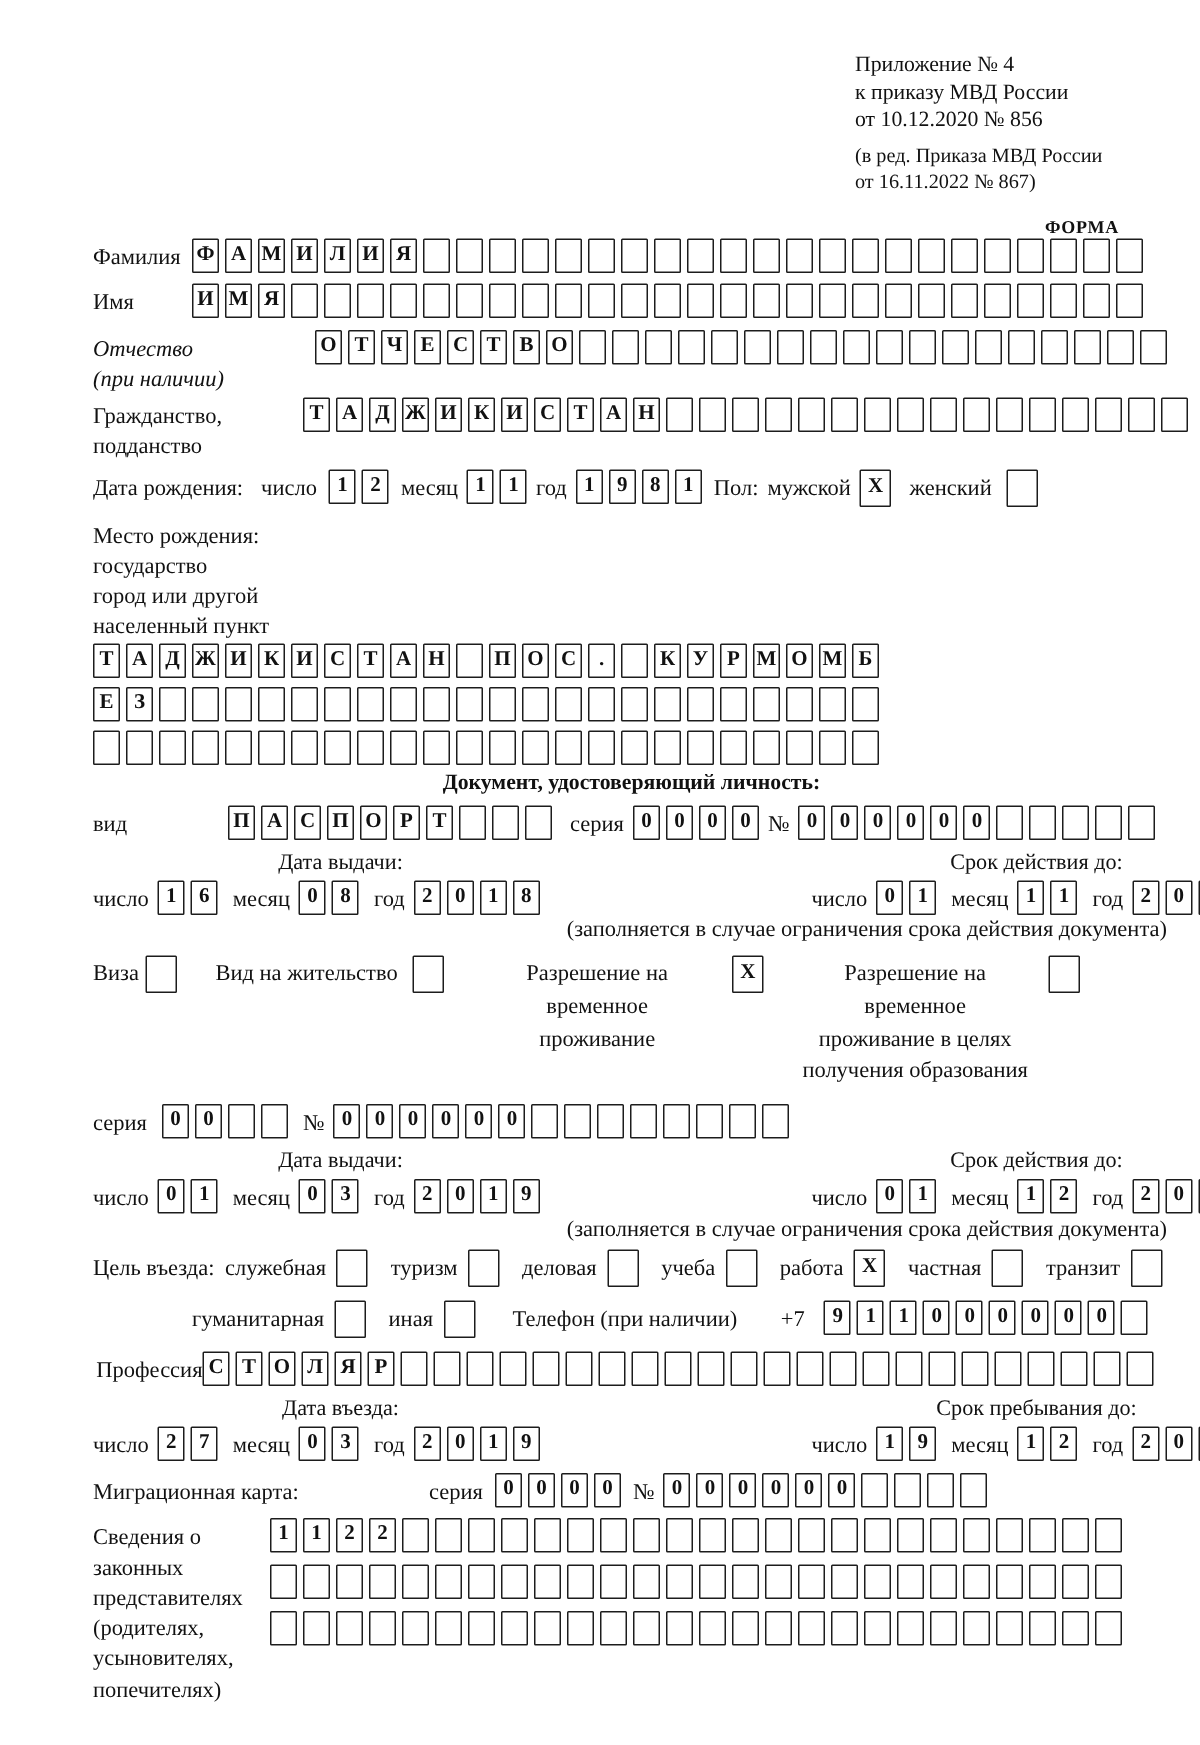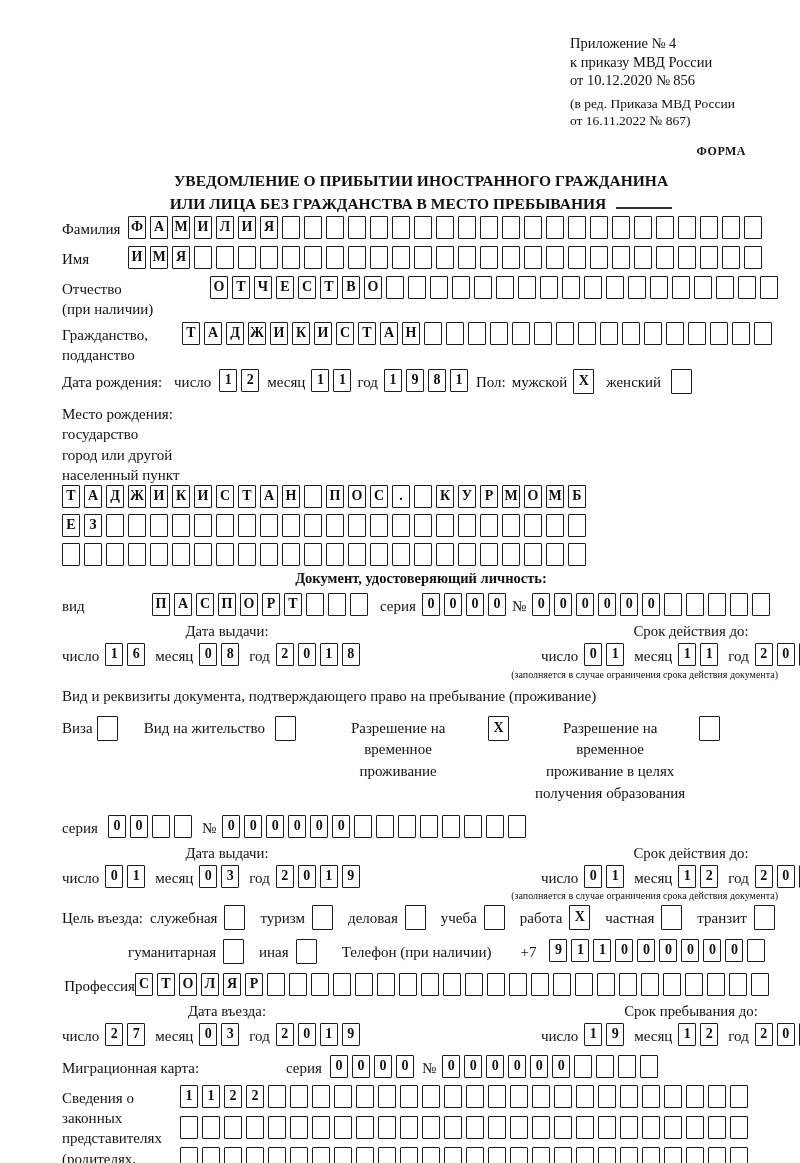--- a/index.html
+++ b/index.html
@@ -19,37 +19,37 @@
   .sec{font-weight:bold;font-size:14.8px;margin-top:20px;margin-bottom:14px;}
 
   
   .frow{display:flex;align-items:flex-start;margin-bottom:7px;}
   .lbl{white-space:pre-line;line-height:1.35;flex:none;padding-top:3px;}
   .cells{display:flex;gap:4px;flex:none;flex-wrap:nowrap;}
   .cell{width:18px;height:23px;box-sizing:border-box;border:1.6px solid #1c1c1c;border-radius:1px;
         text-align:center;font-weight:bold;font-size:14px;line-height:20px;flex:none;}
   .chkgrp .cell{width:21px;height:25px;line-height:22px;border-width:1.8px;}
   .stack{display:flex;flex-direction:column;gap:6px;}
-  .w66{width:66px;} .w148{width:148px;} .w120{width:120px;} .w145{width:145px;} .w73{width:73px;text-align:right;} .w118{width:118px;}
+  .w66{width:66px;} .w148{width:148px;font-style:italic;} .w120{width:120px;} .w145{width:145px;} .w73{width:73px;text-align:right;} .w118{width:118px;}
   .inlbl{flex:none;padding-top:3px;line-height:1.35;}
   .ml6{margin-left:6px;} .ml8{margin-left:8px;} .ml10{margin-left:10px;} .ml12{margin-left:12px;}
 
   .center-b{font-weight:bold;text-align:center;font-size:14.5px;margin:4px 0 6px;}
 
   
   .dpair{display:flex;margin:6px 0 2px;gap:35px;}
   .dleft{width:390px;flex:none;}
   .dright{flex:1;padding-left:54px;box-sizing:border-box;}
   .dhead{text-align:center;font-size:14.8px;margin-bottom:3px;}
   .dleft .dhead{width:330px;}
   .dright .dhead{width:320px;margin-left:-10px;}
   .dline{display:flex;align-items:flex-start;}
   .dline .inlbl{padding-top:3px;margin-right:6px;}
   .dline .cells{margin-right:10px;}
-  .dnote{font-size:10px;text-align:right;padding-right:2px;margin-top:2px;margin-bottom:4px;}
+  .dnote{font-size:15px;text-align:right;padding-right:2px;margin-top:2px;margin-bottom:4px;}
 
   .introline{margin:4px 0 2px;line-height:1.6;}
 
   .optrow{display:flex;align-items:flex-start;margin:8px 0 10px;}
   .opt{display:flex;align-items:flex-start;}
   .opt .olbl{white-space:pre-line;text-align:center;line-height:1.45;padding-top:2px;}
   .opt .cells{margin-left:10px;margin-top:0;}
 
   .purprow{display:flex;align-items:flex-start;margin-bottom:9px;}
   .purprow .inlbl{margin-right:7px;}
@@ -62,24 +62,20 @@
 
   <div class="hdr">
     <div>Приложение № 4</div>
     <div>к приказу МВД России</div>
     <div>от 10.12.2020 № 856</div>
     <div class="sm gap">(в ред. Приказа МВД России</div>
     <div class="sm">от 16.11.2022 № 867)</div>
   </div>
   <div class="forma">ФОРМА</div>
 
-  <div class="title">
-    <div>УВЕДОМЛЕНИЕ О ПРИБЫТИИ ИНОСТРАННОГО ГРАЖДАНИНА</div>
-    <div><span>ИЛИ ЛИЦА БЕЗ ГРАЖДАНСТВА В МЕСТО ПРЕБЫВАНИЯ</span><span class="blankline"></span></div>
-  </div>
 
 
   <div class="frow">
     <div class="lbl w66">Фамилия</div>
     <div class="cells">
         <span class="cell">Ф</span>
         <span class="cell">А</span>
         <span class="cell">М</span>
         <span class="cell">И</span>
         <span class="cell">Л</span>
@@ -171,21 +167,21 @@
         <span class="cell"></span>
         <span class="cell"></span>
         <span class="cell"></span>
         <span class="cell"></span>
         <span class="cell"></span>
         <span class="cell"></span>
         <span class="cell"></span>
       </div>
   </div>
 
-  <div class="frow" style="margin-bottom:4px;">
+  <div class="frow" style="margin-bottom:4px;gap:20px;">
     <div class="lbl w120">Гражданство,
 подданство</div>
     <div class="cells">
         <span class="cell">Т</span>
         <span class="cell">А</span>
         <span class="cell">Д</span>
         <span class="cell">Ж</span>
         <span class="cell">И</span>
         <span class="cell">К</span>
         <span class="cell">И</span>
@@ -408,21 +404,20 @@
             <span class="cell">2</span>
             <span class="cell">0</span>
             <span class="cell">2</span>
             <span class="cell">5</span>
           </div>
       </div>
     </div>
   </div>
   <div class="dnote">(заполняется в случае ограничения срока действия документа)</div>
 
-  <div class="introline">Вид и реквизиты документа, подтверждающего право на пребывание (проживание)</div>
 
   <div class="optrow">
     <div class="opt">
       <span class="olbl">Виза</span>
       <div class="cells chkgrp" style="margin-left:4px;">
           <span class="cell"></span>
         </div>
     </div>
     <div class="opt" style="margin-left:26px;">
       <span class="olbl">Вид на жительство</span>

